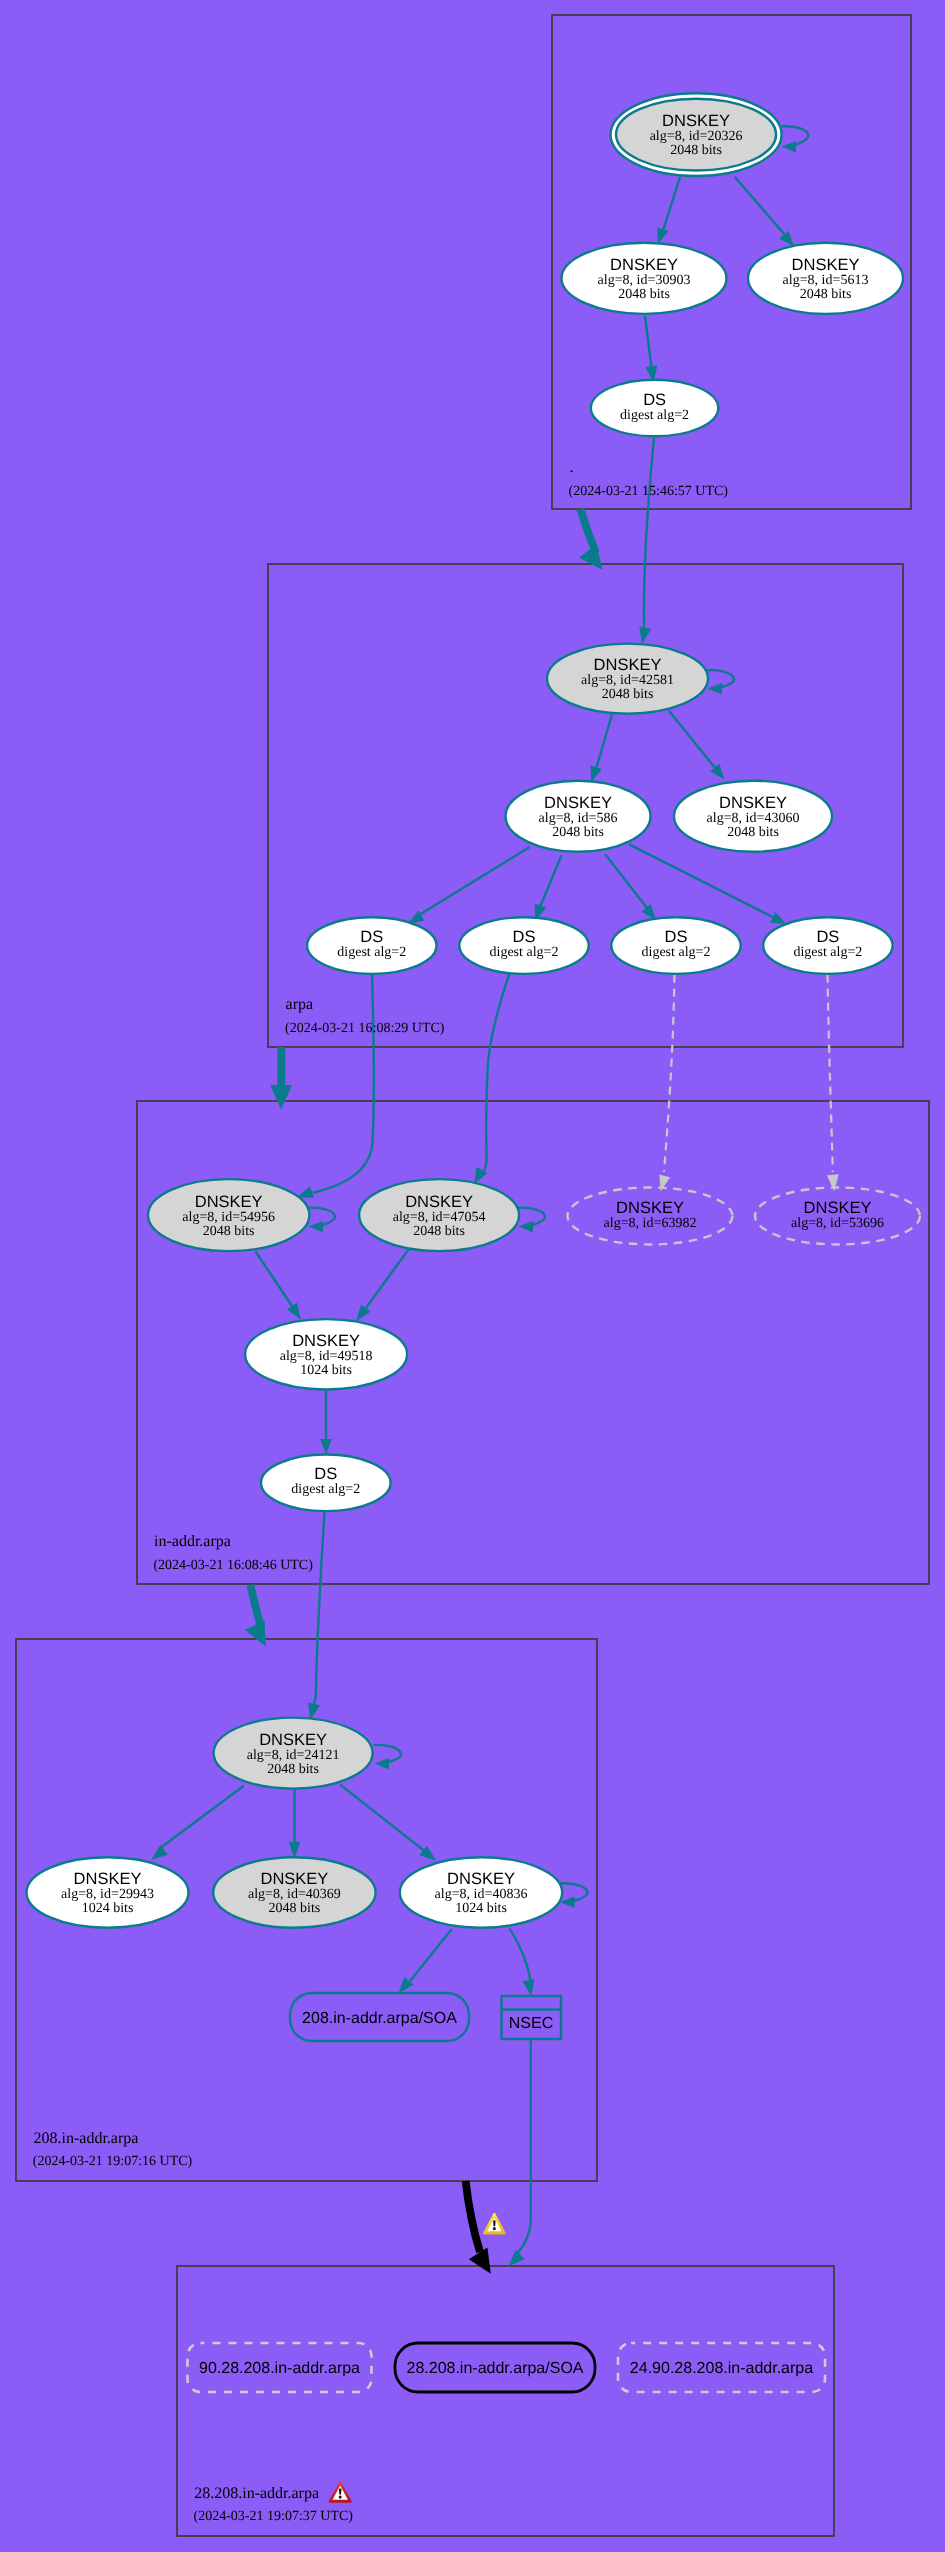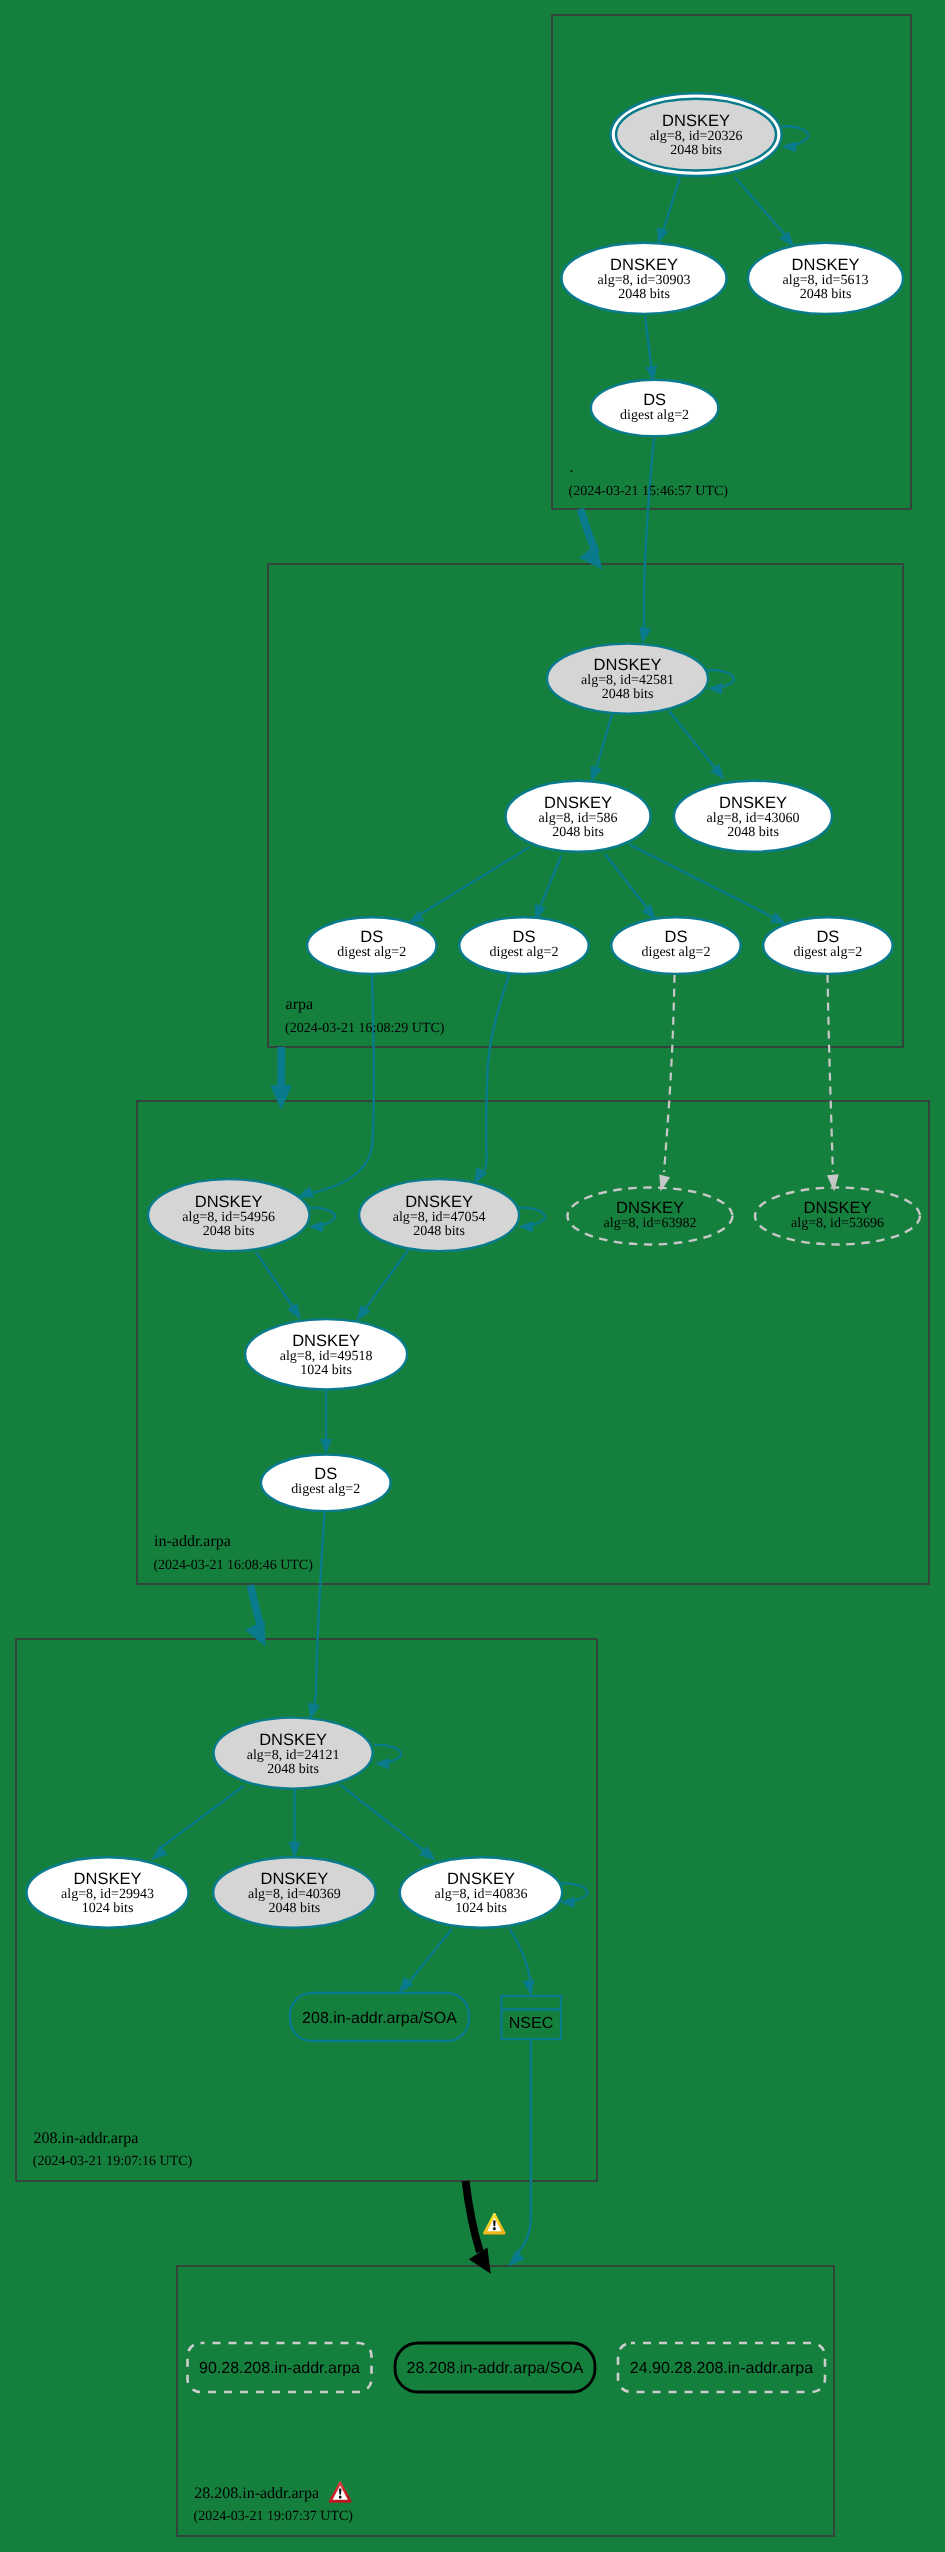--- a/index.html
+++ b/index.html
@@ -1,17 +1,17 @@
 <!DOCTYPE html>
 <html><head>
 <meta charset="utf-8">
 <title>DNSSEC Authentication Chain</title>
 <style>
   html,body{margin:0;padding:0;background:#ffffff;}
-  #page{position:relative;width:945px;height:2552px;background:#15803d;overflow:hidden;text-align:right;}
+  #page{position:relative;width:945px;height:2552px;background:#8b5cf6;overflow:hidden;text-align:right;}
   #chain{transform:translateZ(0);}
   #chain{position:absolute;left:0;top:0;}
   .zone-box{fill:none;stroke:#3a3a3a;stroke-width:1.7;}
   .node-ell{stroke:#0a7b8c;stroke-width:2.4;}
   .fill-gray{fill:#d5d5d5;}
   .fill-white{fill:#ffffff;}
   .bogus-ell{fill:none;stroke:#c8c8c8;stroke-width:2.4;stroke-dasharray:8.5,6.5;}
   .edge{fill:none;stroke:#0a7b8c;stroke-width:2.4;}
   .edge-gray{fill:none;stroke:#c8c8c8;stroke-width:2.2;stroke-dasharray:8,6;}
   .edge-thick{fill:none;stroke:#0a7b8c;stroke-width:7.8;}

